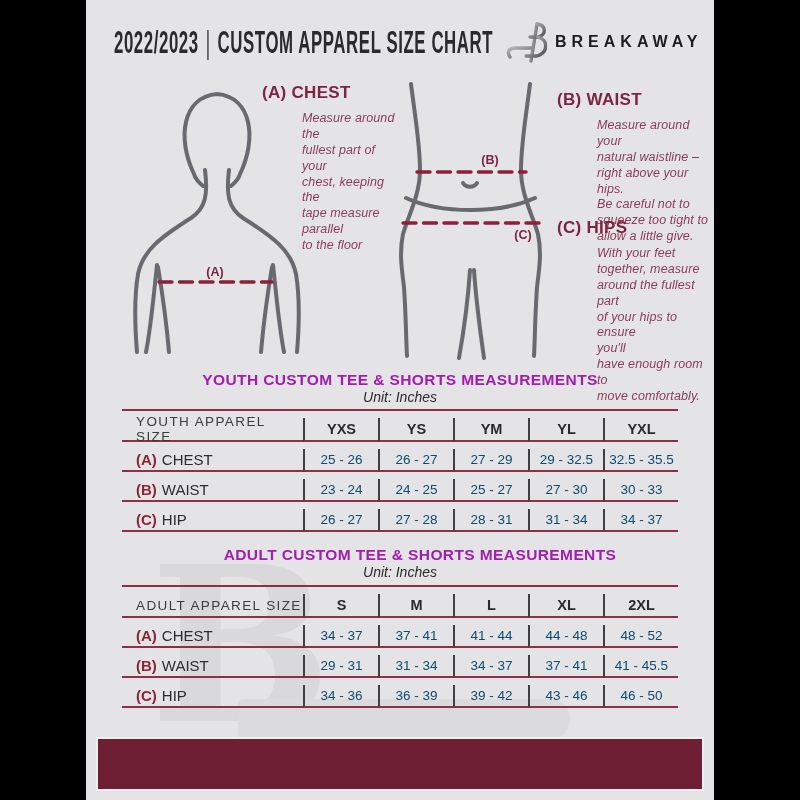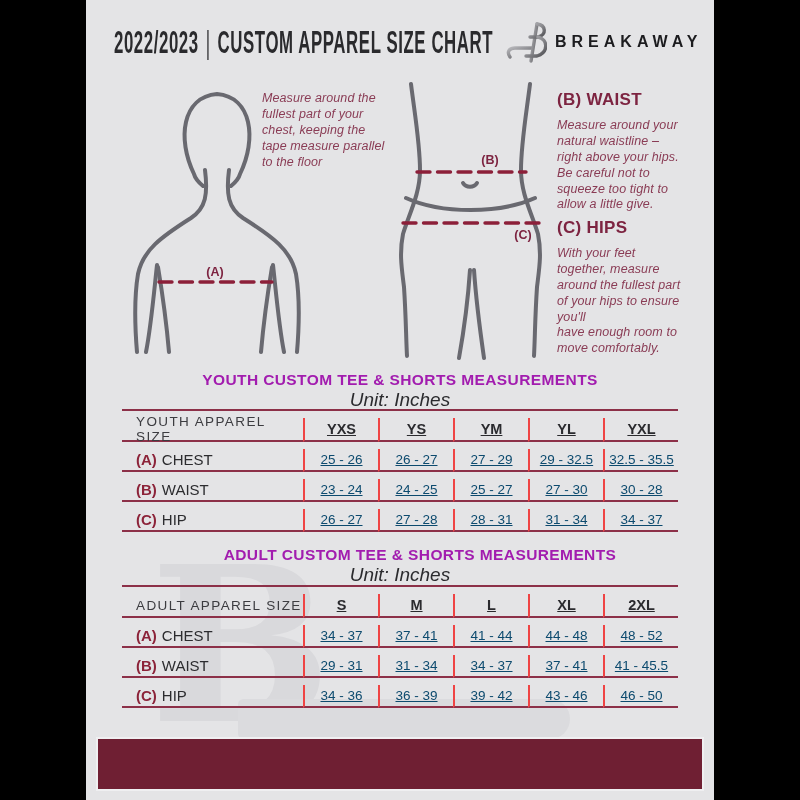--- a/index.html
+++ b/index.html
@@ -19,35 +19,35 @@
   
   .fig{position:absolute;}
   .fig path,.fig line{fill:none;stroke-linecap:round;stroke-linejoin:round;}
   .body-line{stroke:#696970;stroke-width:4;}
   .dash-line{stroke:#8c1f39;stroke-width:3.4;stroke-dasharray:13 7.5;}
   .marker-txt{font-family:"Liberation Sans",sans-serif;font-size:12.5px;font-weight:700;fill:#7d2441;}
 
   .guide-block{position:absolute;z-index:1;}
   .guide-head{font-size:17px;font-weight:800;color:#7d2441;letter-spacing:.3px;}
   .guide-body{margin-top:8px;font-size:12.5px;font-style:italic;line-height:1.27;
-    color:#8a3c55;white-space:pre-line;letter-spacing:.1px;}
+    color:#8a3c55;white-space:pre-line;letter-spacing:.1px;margin-left:40px;}
 
   
   .sec-title{position:absolute;left:0;right:0;text-align:center;font-size:15.5px;
     font-weight:700;color:#a21caf;letter-spacing:.4px;z-index:1;}
-  .sec-unit{position:absolute;left:0;right:0;text-align:center;font-size:19px;
+  .sec-unit{position:absolute;left:0;right:0;text-align:center;font-size:14px;
     font-style:italic;color:#2b2b2e;z-index:1;}
 
   
   .tbl{position:absolute;left:36px;width:556px;display:grid;z-index:1;
     grid-template-columns:181px 75px 75px 75px 75px 75px;
     grid-template-rows:31px 30px 30px 30px;
     border-top:2px solid #8c3048;}
   .tbl>div{display:flex;align-items:center;border-bottom:2px solid #8c3048;box-sizing:border-box;margin-top:7px;}
-  .vl{border-left:2px solid #ef4444;text-decoration:underline;}
+  .vl{border-left:2px solid #404040;}
   .lcell{padding-left:14px;font-size:13.5px;letter-spacing:1.4px;color:#3c3c40;}
   .hcell{justify-content:center;font-size:14.5px;font-weight:700;color:#2a2a2e;}
   .rlabel{padding-left:14px;font-size:15px;color:#2c2c2f;gap:5px;}
   .rlabel .pfx{color:#8c2339;font-weight:700;}
   .vcell{justify-content:center;font-size:13.5px;color:#0c4a6e;}
 
   
   .wm-letter{position:absolute;left:64px;top:538px;z-index:0;font-family:"DejaVu Serif",serif;
     font-weight:700;font-size:215px;line-height:1;color:#d9d9dc;}
   .wm-arm{position:absolute;left:152px;top:699px;width:332px;height:40px;z-index:0;
@@ -105,20 +105,21 @@
     <path class="body-line" d="M 70,101 C 73,106 81,106 84,101"></path>
     <path class="body-line" d="M 77,188 C 75,218 71,248 66,276"></path>
     <path class="body-line" d="M 81,188 C 83,218 87,248 91,276"></path>
     <line class="dash-line" x1="24" y1="90" x2="133" y2="90"></line>
     <line class="dash-line" x1="10" y1="141" x2="148" y2="141"></line>
     <text class="marker-txt" x="97" y="82" text-anchor="middle">(B)</text>
     <text class="marker-txt" x="130" y="157" text-anchor="middle">(C)</text>
   </svg>
 
   <div class="guide-block" style="left:176px;top:83px;width:140px;">
+    <div class="guide-head">(A) CHEST</div>
     <div class="guide-body">Measure around the
 fullest part of your
 chest, keeping the
 tape measure parallel
 to the floor</div>
   </div>
   <div class="guide-block" style="left:471px;top:90px;width:152px;">
     <div class="guide-head">(B) WAIST</div>
     <div class="guide-body">Measure around your
 natural waistline –
@@ -160,21 +161,21 @@
     <div class="vcell vl">32.5 - 35.5</div>
 
     <div class="rlabel">
         <span class="pfx">(B)</span>
         <span>WAIST</span>
       </div>
     <div class="vcell vl">23 - 24</div>
     <div class="vcell vl">24 - 25</div>
     <div class="vcell vl">25 - 27</div>
     <div class="vcell vl">27 - 30</div>
-    <div class="vcell vl">30 - 28</div>
+    <div class="vcell vl">30 - 33</div>
 
     <div class="rlabel">
         <span class="pfx">(C)</span>
         <span>HIP</span>
       </div>
     <div class="vcell vl">26 - 27</div>
     <div class="vcell vl">27 - 28</div>
     <div class="vcell vl">28 - 31</div>
     <div class="vcell vl">31 - 34</div>
     <div class="vcell vl">34 - 37</div>

